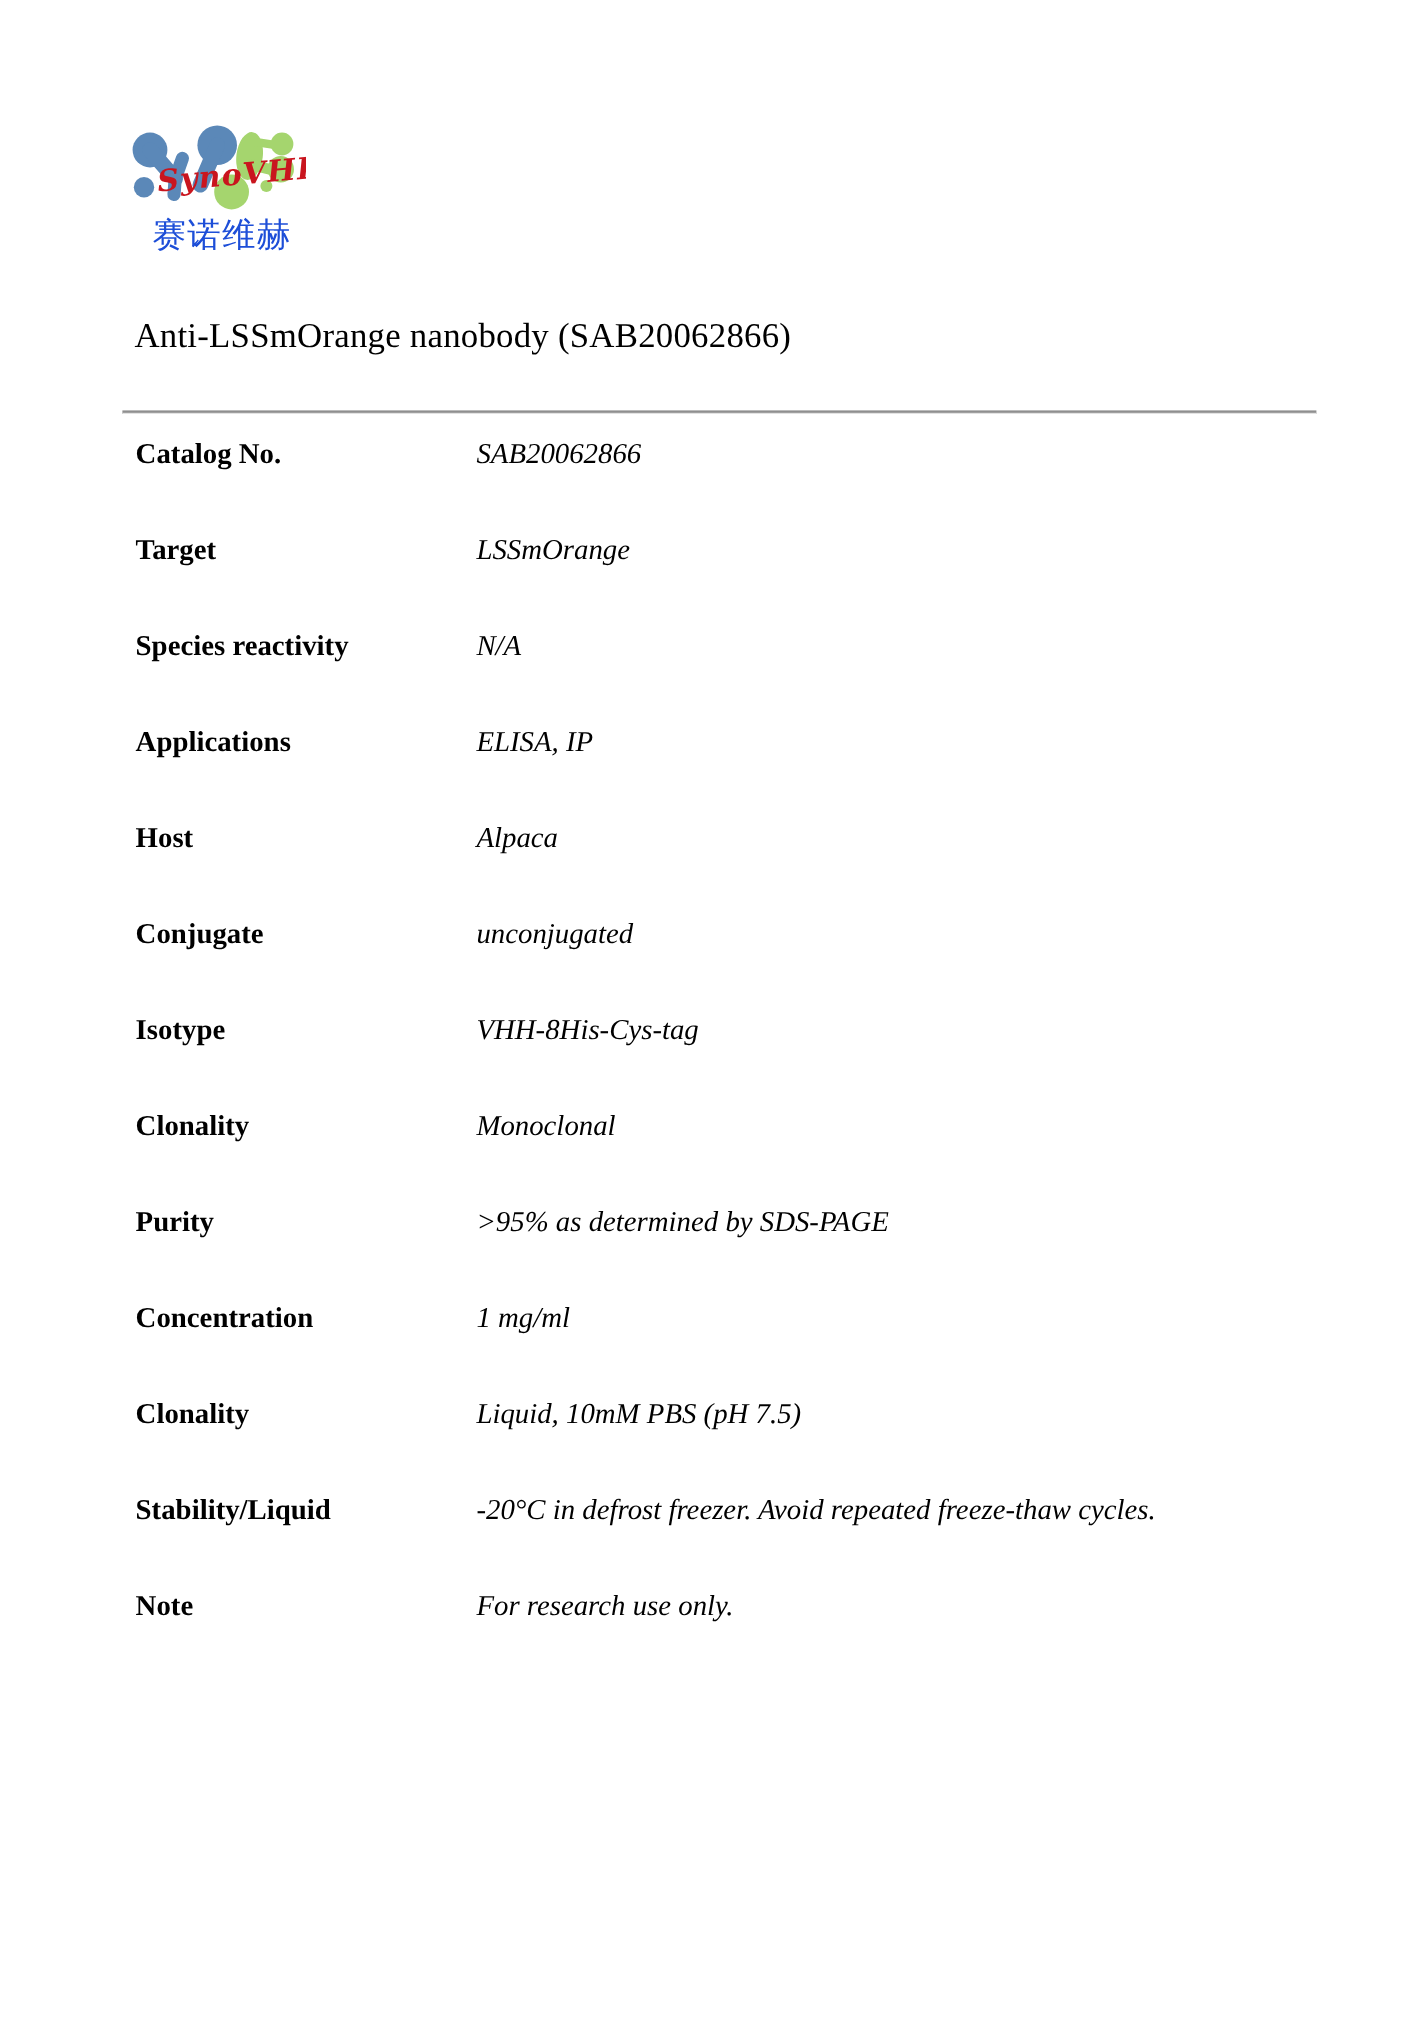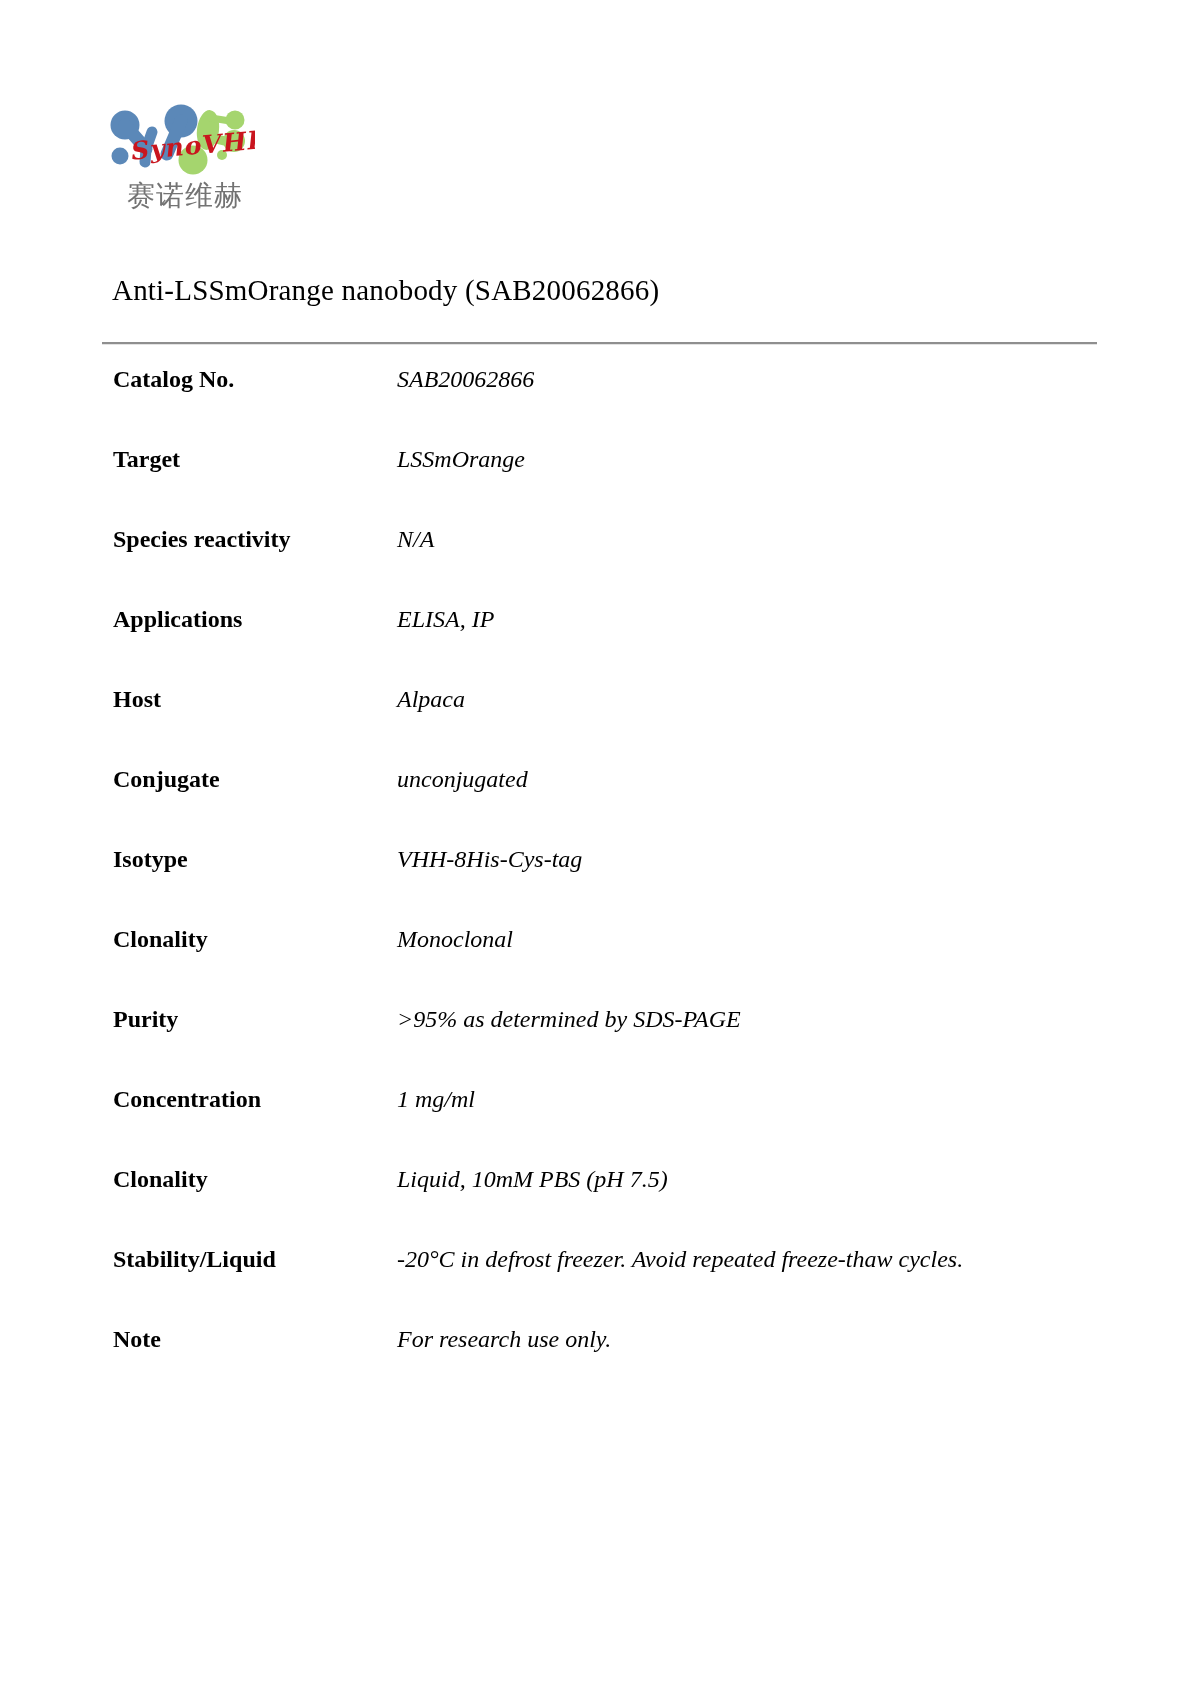--- a/index.html
+++ b/index.html
@@ -27,27 +27,27 @@
     width: 160px;
     height: 92px;
   }
   .logo-cn {
     position: absolute;
     left: 127px;
     top: 177px;
     font-family: "DejaVu Sans", "Liberation Sans", sans-serif;
     font-size: 28px;
     letter-spacing: 1px;
-    color: #737373;
+    color: #1d4ed8;
     white-space: nowrap;
   }
   .title {
     position: absolute;
     left: 112px;
-    top: 274px;
+    top: 264px;
     margin: 0;
     font-size: 29px;
     font-weight: 400;
     letter-spacing: 0.2px;
     white-space: nowrap;
   }
   .rule {
     position: absolute;
     left: 102px;
     top: 342px;

